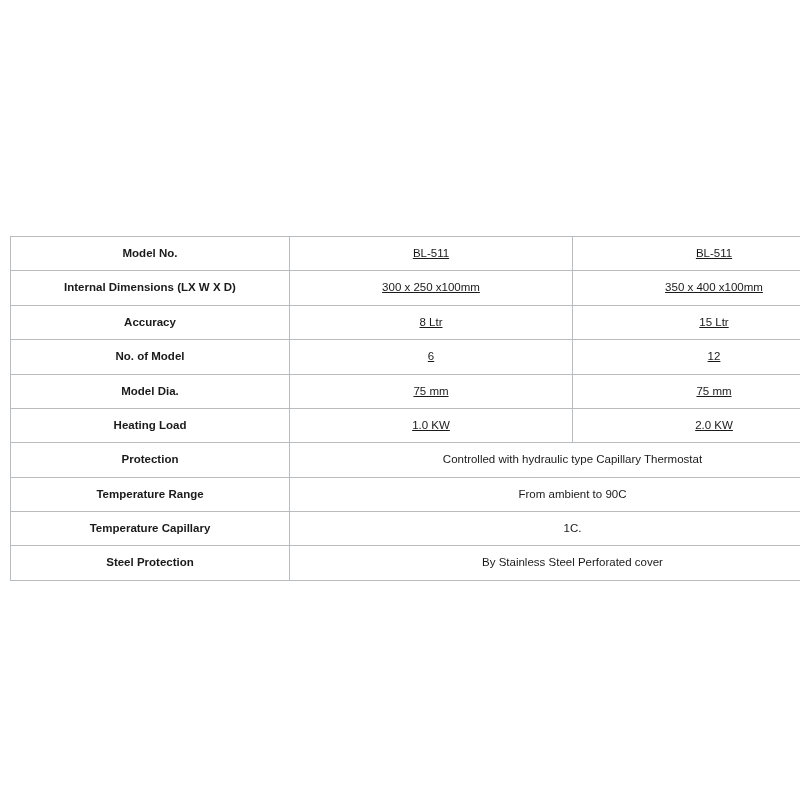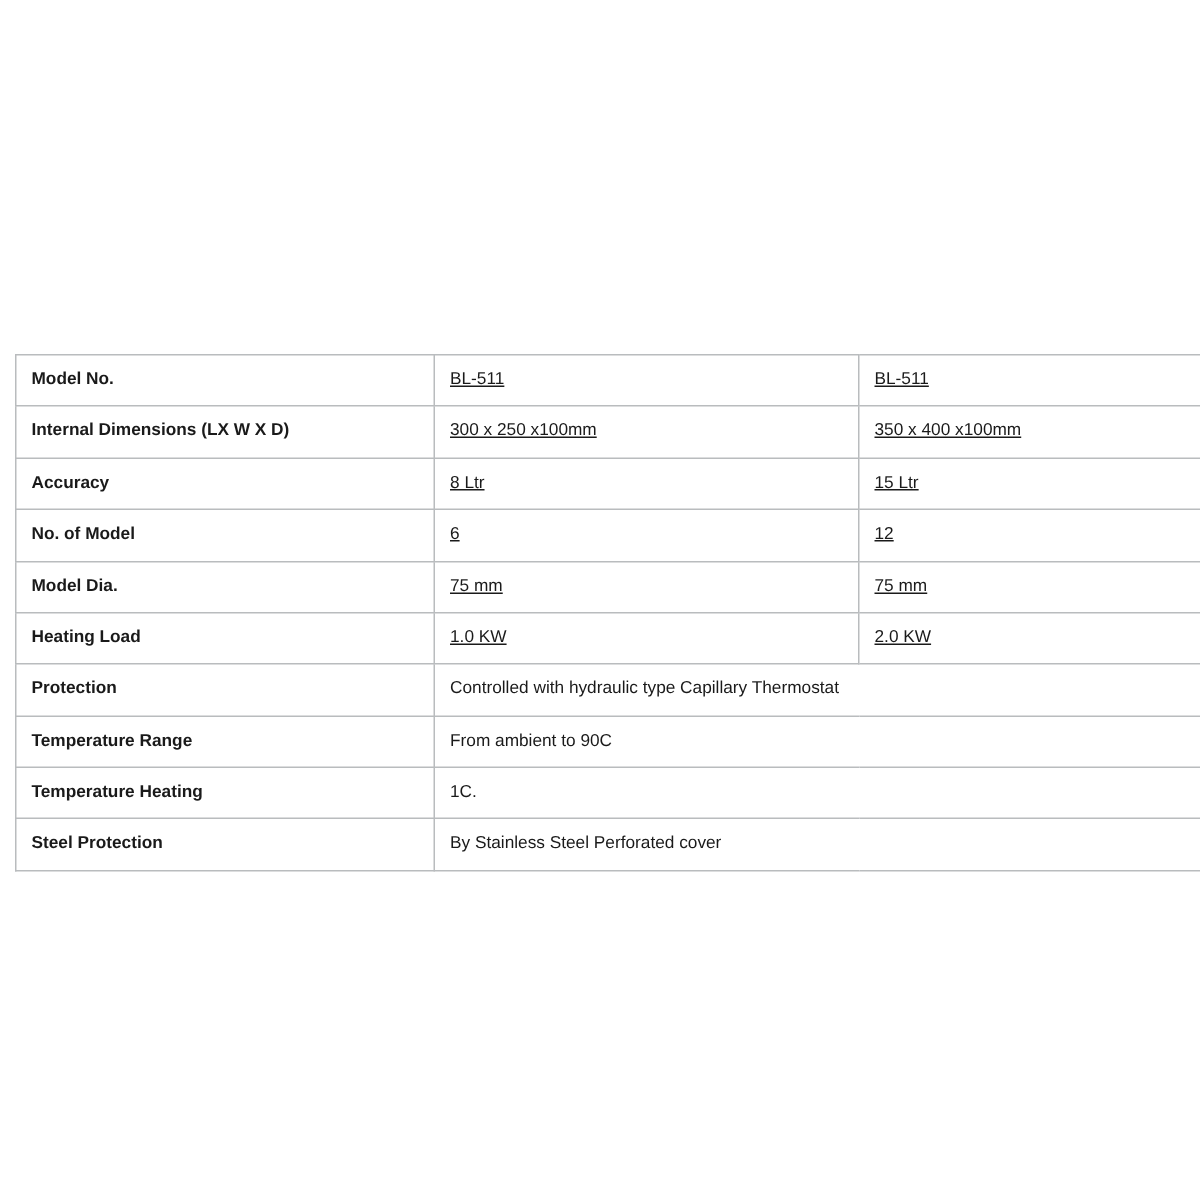--- a/index.html
+++ b/index.html
@@ -30,20 +30,21 @@
     background: #ffffff;
   }
   table.spec-table td {
     border: 1px solid #b9bcbe;
     padding: 9px 10px 10px 10px;
     font-size: 11.5px;
     color: #1a1a1a;
     vertical-align: middle;
     line-height: 1.25;
     height: 13px;
+    text-align: center;
   }
   td.label-cell {
     width: 258px;
     font-weight: bold;
     color: #111111;
   }
   td.value-cell {
     width: 262px;
     font-weight: normal;
     text-decoration: underline;
@@ -91,21 +92,21 @@
         </tr>
         <tr>
           <td class="label-cell">Protection</td>
           <td class="value-cell-wide" colspan="2">Controlled with hydraulic type Capillary Thermostat</td>
         </tr>
         <tr>
           <td class="label-cell">Temperature Range</td>
           <td class="value-cell-wide" colspan="2">From ambient to 90C</td>
         </tr>
         <tr>
-          <td class="label-cell">Temperature Heating</td>
+          <td class="label-cell">Temperature Capillary</td>
           <td class="value-cell-wide" colspan="2">1C.</td>
         </tr>
         <tr>
           <td class="label-cell">Steel Protection</td>
           <td class="value-cell-wide" colspan="2">By Stainless Steel Perforated cover</td>
         </tr>
       </tbody>
     </table>
   </div>
 </div>

